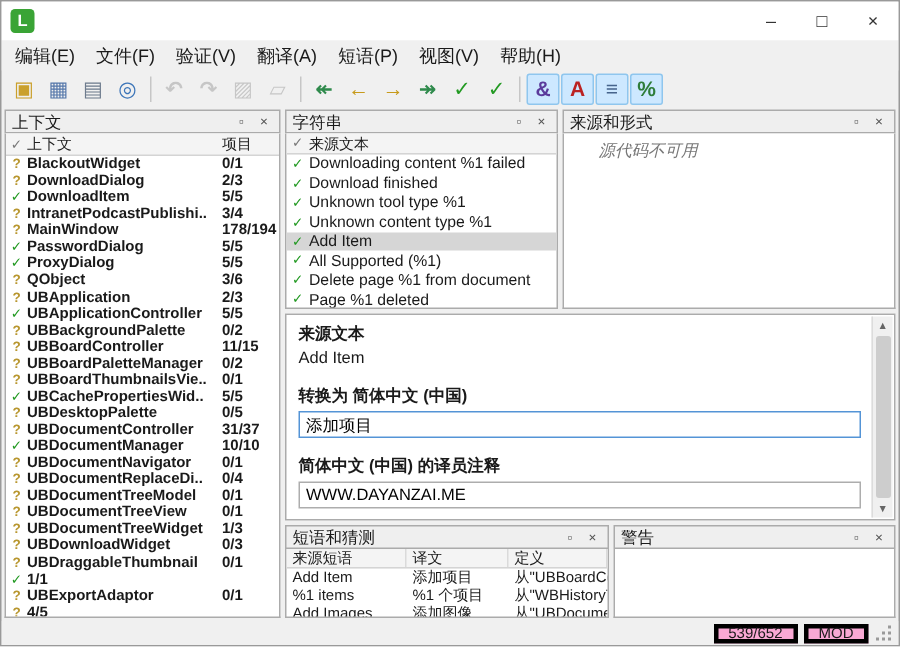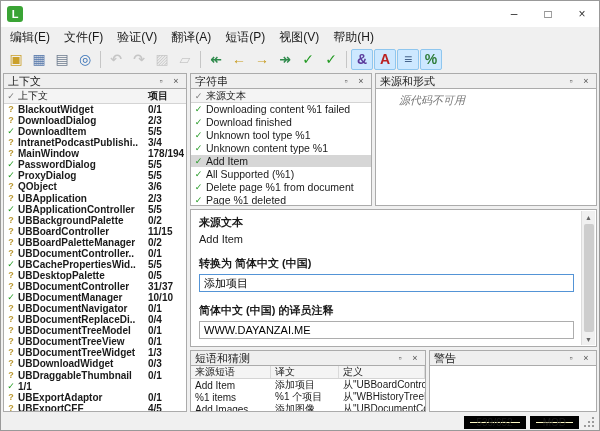--- a/index.html
+++ b/index.html
@@ -33,21 +33,21 @@
   .dock-body{flex:1;background:#fff;border:1px solid #ababab;border-top:none;overflow:hidden;display:flex;flex-direction:column;min-height:0;}
 
   
   .ctxdock{width:184px;flex:none;}
   .tree-header{height:15px;flex:none;display:flex;align-items:center;background:#f4f4f4;border-bottom:1px solid #d4d4d4;font-size:10px;color:#222;}
   .tree-header .cicon{color:#7a7a7a;}
   .tree-body{flex:1;overflow:hidden;}
   .crow{height:11.07px;display:flex;align-items:center;font-size:10px;font-weight:bold;line-height:11px;overflow:hidden;}
   .cicon{width:14px;flex:none;text-align:center;font-size:9px;font-weight:bold;}
   .cname{flex:1;white-space:nowrap;overflow:hidden;}
-  .ccount{width:38px;flex:none;white-space:nowrap;font-weight:bold;}
+  .ccount{width:38px;flex:none;white-space:nowrap;}
 
   
   .strdock{width:182px;flex:none;}
   .str-header{height:14px;flex:none;display:flex;align-items:center;background:#f4f4f4;border-bottom:1px solid #d4d4d4;font-size:10px;}
   .str-header .sicon{color:#7a7a7a;}
   .srow{height:12.9px;display:flex;align-items:center;font-size:10.5px;overflow:hidden;}
   .srow.selected{background:#d6d6d6;}
   .sicon{width:15px;flex:none;text-align:center;font-size:9px;font-weight:bold;}
   .stext{white-space:nowrap;overflow:hidden;flex:1;}
 
@@ -64,32 +64,32 @@
   .ed-label:first-child{margin-top:0;}
   .ed-source{font-size:11px;margin:3px 0 1px 0;}
   .ed-input{display:block;width:100%;height:18px;font-family:"Liberation Sans","DejaVu Sans",sans-serif;font-size:11px;padding:1px 4px;margin:3px 0 1px 0;border:1px solid #adadad;background:#fff;outline:none;}
   .ed-input.focus{border-color:#5494d6;}
   .scrollbar{position:absolute;top:1px;right:1px;bottom:1px;width:14px;background:#f0f0f0;display:flex;flex-direction:column;align-items:center;justify-content:space-between;border-left:1px solid #dcdcdc;}
   .sb-arrow{font-size:7px;color:#666;height:12px;display:flex;align-items:center;justify-content:center;width:100%;}
   .sb-thumb{flex:1;width:10px;background:#cdcdcd;border-radius:2px;margin:1px 0;}
 
   
   .bottomrow{flex:1;display:flex;gap:3px;min-height:0;}
-  .phrdock{width:236px;flex:none;}
+  .phrdock{width:216px;flex:none;}
   .warndock{flex:1;}
   .phead{height:13px;flex:none;display:flex;align-items:center;background:#f4f4f4;border-bottom:1px solid #d4d4d4;font-size:10px;}
   .phead span{border-right:1px solid #dadada;height:100%;display:flex;align-items:center;padding-left:4px;}
   .prow{height:12px;display:flex;align-items:center;font-size:10px;overflow:hidden;}
   .pc1{width:80px;flex:none;white-space:nowrap;overflow:hidden;padding-left:4px;}
   .pc2{width:68px;flex:none;white-space:nowrap;overflow:hidden;padding-left:4px;}
   .pc3{flex:1;white-space:nowrap;overflow:hidden;padding-left:4px;}
 
   
   .statusbar{height:16px;flex:none;display:flex;align-items:center;justify-content:flex-end;padding:0 4px;gap:4px;font-size:10px;background:#f0f0f0;}
-  .status-box{border:6px solid #000000;background:#fef9c3;height:13px;line-height:11px;padding:0 7px;display:flex;align-items:center;}
+  .status-box{border:3px solid #000000;background:#f9a8d4;height:13px;line-height:11px;padding:0 7px;display:flex;align-items:center;}
   .grip{width:12px;height:12px;position:relative;flex:none;}
   .grip::before{content:"";position:absolute;right:1px;bottom:1px;width:2px;height:2px;background:#9a9a9a;
     box-shadow:-4px 0 #9a9a9a,-8px 0 #9a9a9a,0 -4px #9a9a9a,-4px -4px #9a9a9a,0 -8px #9a9a9a;}
 </style>
 </head>
 <body>
 
 <div class="window">
 
   <div class="titlebar">
@@ -214,21 +214,21 @@
               <span class="cname">UBBoardController</span>
               <span class="ccount">11/15</span>
             </div>
             <div class="crow">
               <span class="cicon" style="color: rgb(184, 150, 46);">?</span>
               <span class="cname">UBBoardPaletteManager</span>
               <span class="ccount">0/2</span>
             </div>
             <div class="crow">
               <span class="cicon" style="color: rgb(184, 150, 46);">?</span>
-              <span class="cname">UBDocumentController..</span>
+              <span class="cname">UBBoardThumbnailsVie..</span>
               <span class="ccount">0/1</span>
             </div>
             <div class="crow">
               <span class="cicon" style="color: rgb(35, 154, 35);">✓</span>
               <span class="cname">UBCachePropertiesWid..</span>
               <span class="ccount">5/5</span>
             </div>
             <div class="crow">
               <span class="cicon" style="color: rgb(184, 150, 46);">?</span>
               <span class="cname">UBDesktopPalette</span>
@@ -283,21 +283,20 @@
               <span class="cicon" style="color: rgb(35, 154, 35);">✓</span>
               <span class="ccount">1/1</span>
             </div>
             <div class="crow">
               <span class="cicon" style="color: rgb(184, 150, 46);">?</span>
               <span class="cname">UBExportAdaptor</span>
               <span class="ccount">0/1</span>
             </div>
             <div class="crow">
               <span class="cicon" style="color: rgb(184, 150, 46);">?</span>
-              <span class="cname">UBExportCFF</span>
               <span class="ccount">4/5</span>
             </div>
           </div>
       </div>
     </div>
 
     <div class="rightcol">
 
       <div class="toprow">
         <div class="dock strdock">

